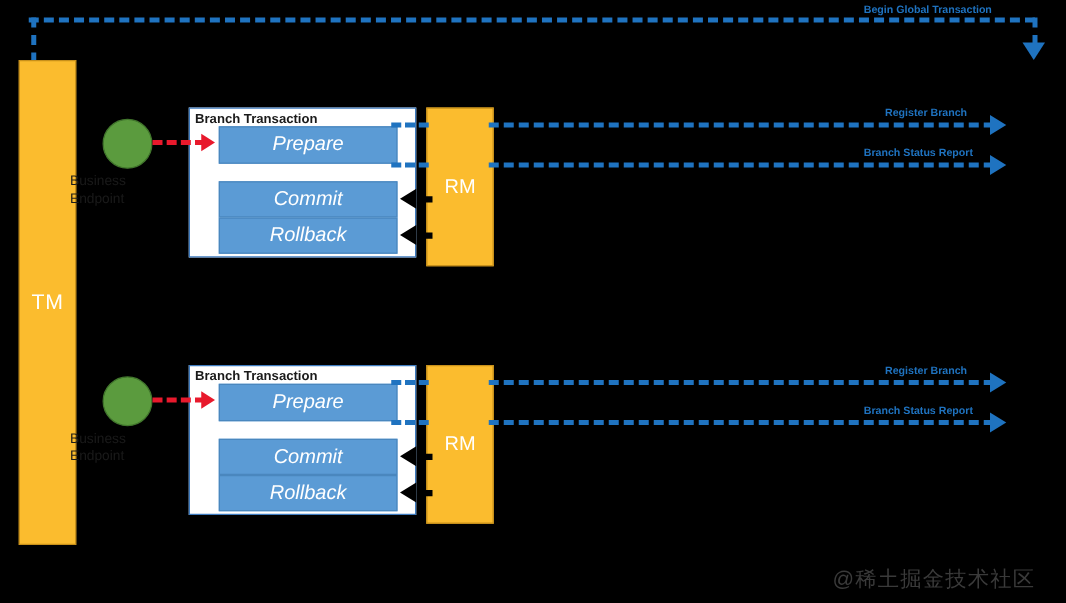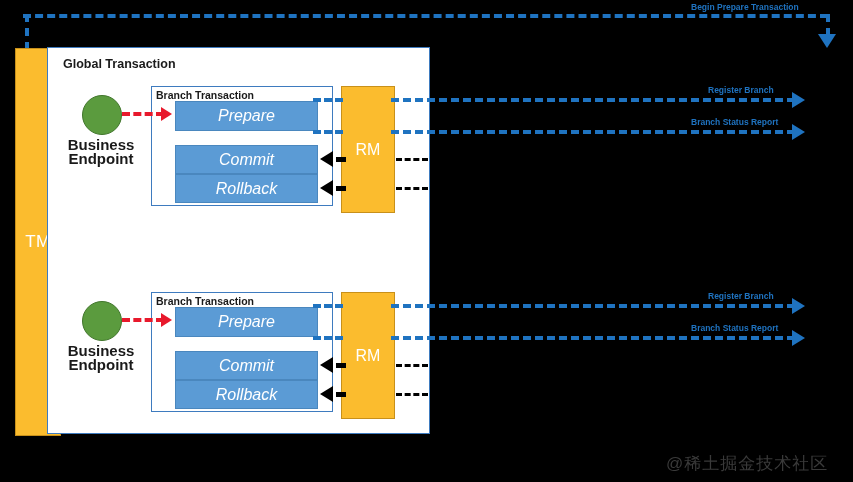--- a/index.html
+++ b/index.html
@@ -40,22 +40,22 @@
       display:flex;align-items:center;justify-content:center;
       color:#ffffff;font-size:16px;}
   #rm-1{top:86px;height:125px;}
   #rm-2{top:292px;height:125px;}
 
   
   .endpoint-dot{position:absolute;width:38px;height:38px;border-radius:50%;
                 background:#5B9B3E;border:1px solid #41762C;}
   #dot-1{left:82px;top:95px;}
   #dot-2{left:82px;top:301px;}
-  .endpoint-label{position:absolute;width:90px;text-align:center;font-size:15px;
-                  font-weight:bold;color:#1a1a1a;line-height:14px;}
+  .endpoint-label{position:absolute;width:90px;font-size:11px;
+                  font-weight:normal;color:#1a1a1a;line-height:14px;}
   #ep-label-1{left:56px;top:138px;}
   #ep-label-2{left:56px;top:344px;}
 
   
   .dash-h{position:absolute;height:0;border-top-style:dashed;}
   .dash-v{position:absolute;width:0;border-left-style:dashed;}
   .blue{border-color:#1F73C0;}
   .black{border-color:#000000;}
   .w4{border-top-width:4px;} .w4v{border-left-width:4px;}
   .w3{border-top-width:3px;}
@@ -90,29 +90,26 @@
 </style>
 </head>
 <body>
 
 <div id="stage">
 
   <div class="dash-v w4v blue" style="left:25px;top:14px;height:36px;"></div>
   <div class="dash-h w4 blue" style="left:23px;top:14px;width:805px;"></div>
   <div class="dash-v w4v blue" style="left:826px;top:14px;height:22px;"></div>
   <div class="blue-head-down" style="left:818px;top:34px;"></div>
-  <div class="flow-label" style="left:691px;top:2px;">Begin Prepare Transaction</div>
+  <div class="flow-label" style="left:691px;top:2px;">Begin Global Transaction</div>
 
   <div class="actor" id="tm-bar">
     <span>TM</span>
   </div>
 
-  <div id="global-box">
-    <div id="global-label">Global Transaction</div>
-  </div>
 
   <div class="branch" id="branch-1">
     <div class="branch-label">Branch Transaction</div>
   </div>
 
   <div class="endpoint-dot" id="dot-1"></div>
   <div class="endpoint-label" id="ep-label-1">
     <div>Business</div>
     <div>Endpoint</div>
   </div>

